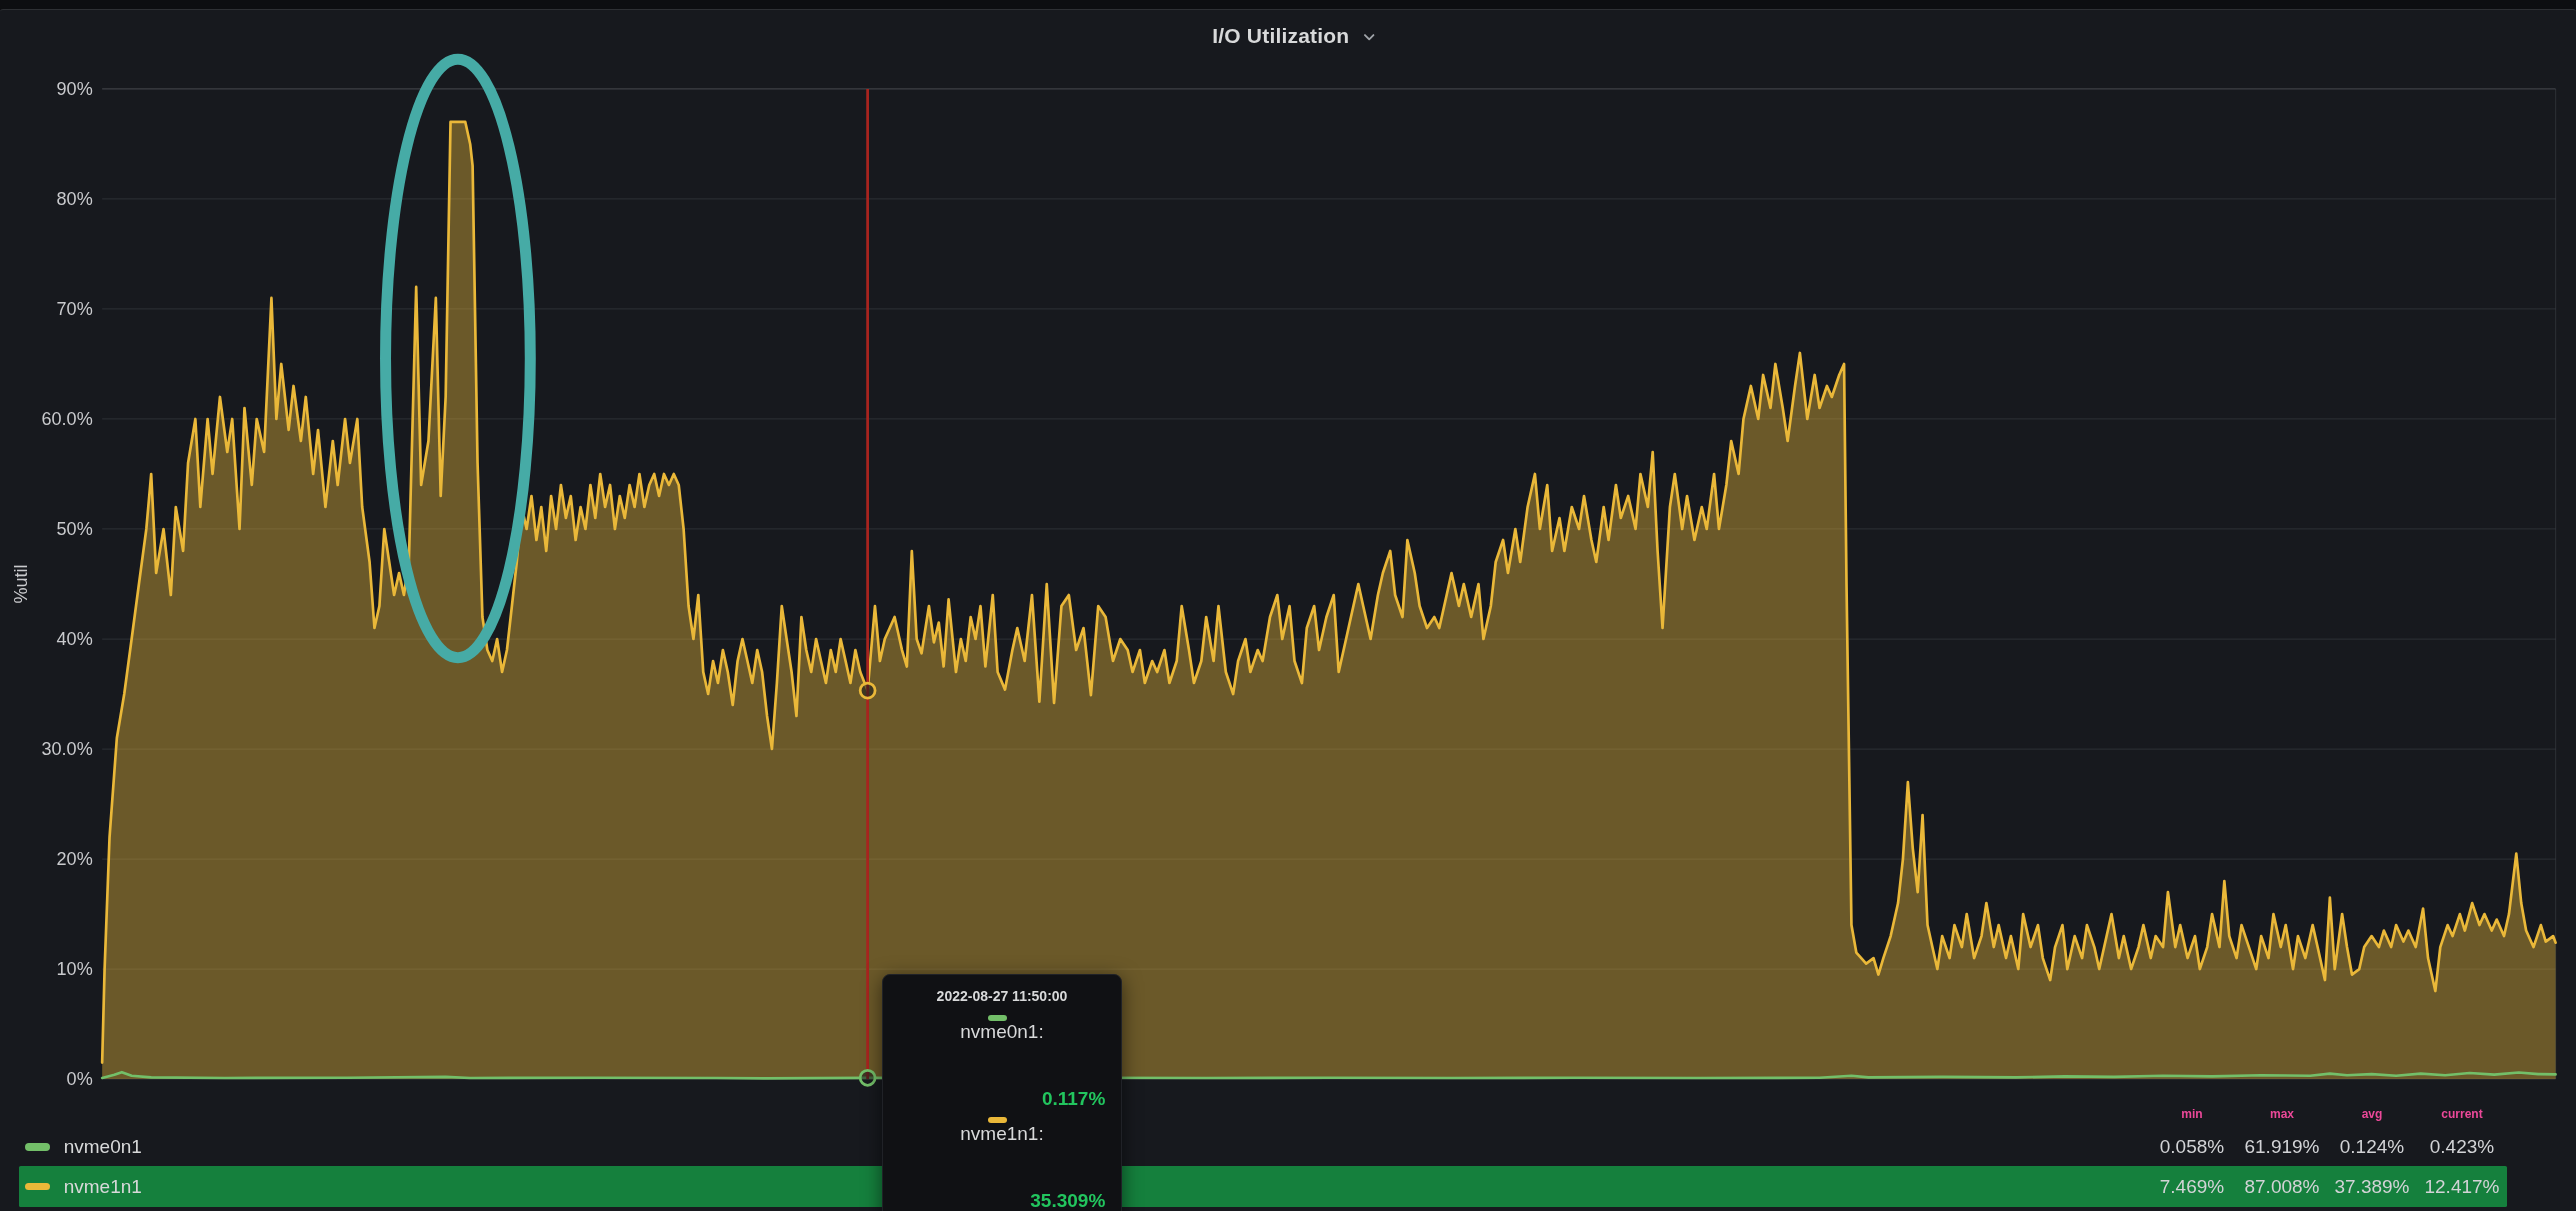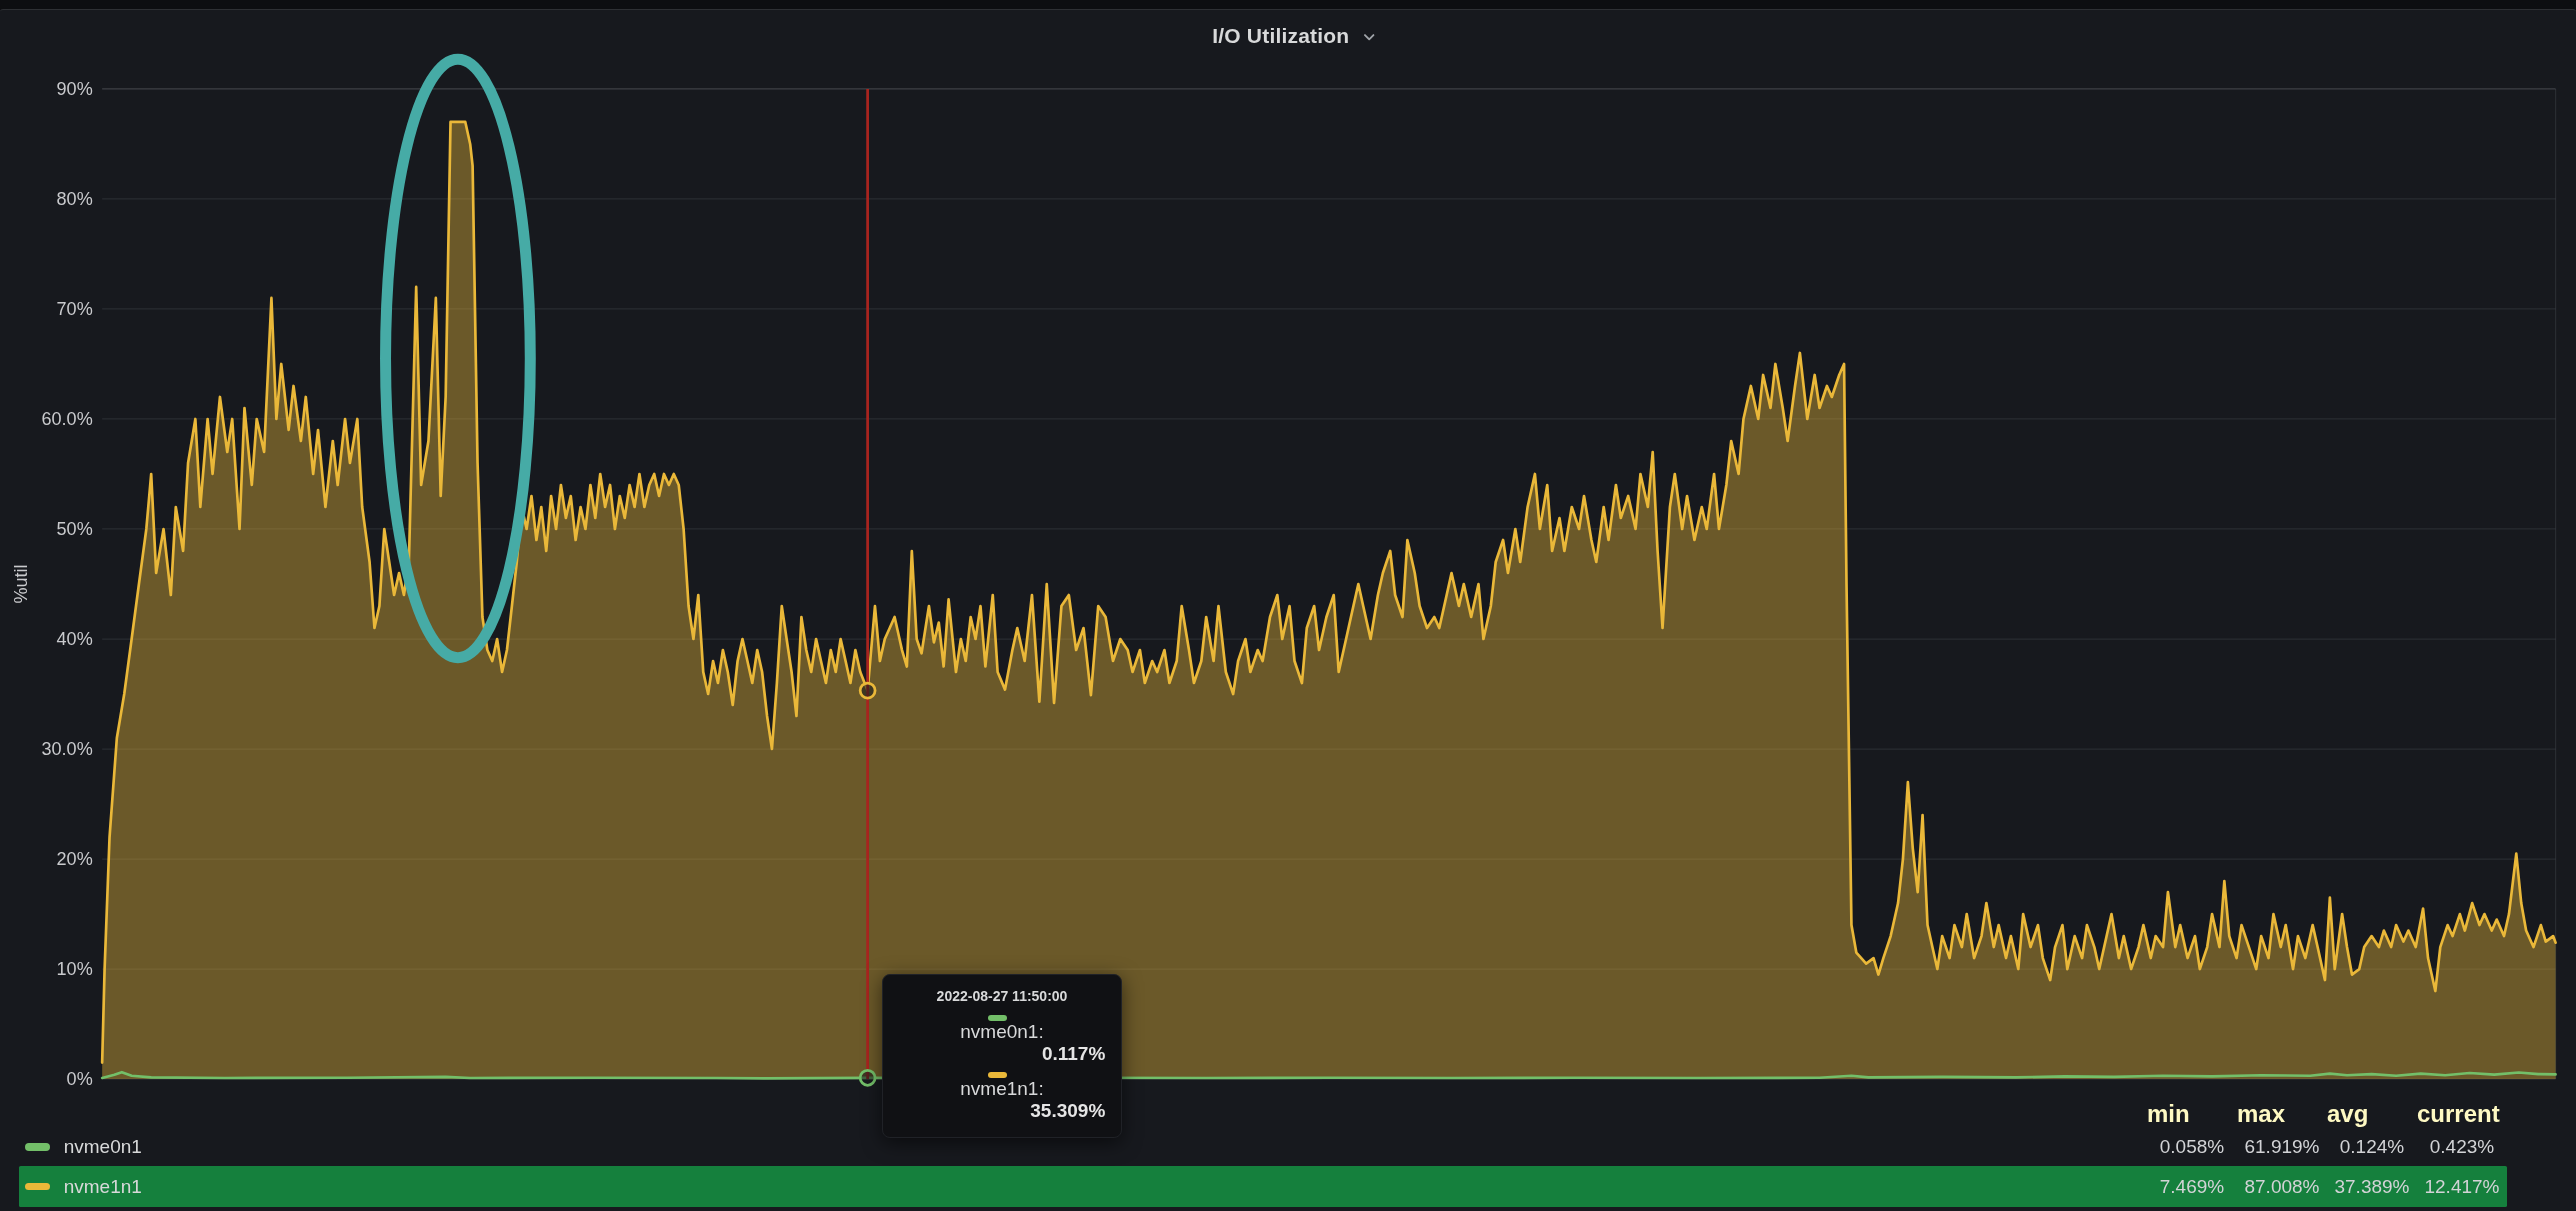--- a/index.html
+++ b/index.html
@@ -20,27 +20,27 @@
 
   .ylab, .tick { fill:#c9cacd; font-family:"Liberation Sans",sans-serif; }
 
   
   .tooltip { position:absolute; left:882px; top:974px; width:240px; z-index:6;
              background:#101114; border:0.8px solid #202227; border-radius:7.9px;
              padding:13.4px 15.7px 15px 15.7px; box-shadow:0 4.7px 19px rgba(0,0,0,.55); }
   .tt-head { text-align:center; color:#d8d9da; font-size:14px; font-weight:700; margin-bottom:10.2px; }
   .tt-row { display:flex; align-items:center; margin-top:7px; font-size:19px; color:#d8d9da;flex-direction:column; }
   .sw { display:inline-block; width:19px; height:6.3px; border-radius:3.1px; margin-right:8.6px; flex:0 0 auto; }
-  .tt-val { margin-left:auto; font-weight:700; color:#e5e5e5; }
+  .tt-val { margin-left:auto; font-weight:700; color:#22c55e;margin-top:45px; }
 
   
   .legend { position:absolute; left:19px; right:69px; top:1100px; z-index:4; }
   .lg-grid { display:grid; grid-template-columns:1fr 90px 90px 90px 90px; align-items:center; }
   .lg-head { height:28px; }
-  .lg-head span { font-size:24px; font-weight:700; color:#fef9c3; text-align:left; cursor:pointer; }
+  .lg-head span { font-size:12px; font-weight:700; color:#ec4899; text-align:center; cursor:pointer; }
   .lg-row { height:38px; font-size:19px; color:#d2d3d6; }
   .lg-row.hl { background:#15803d; border-radius:1.6px; height:41px; }
   .lg-row .cell { text-align:center; }
   .lg-name { display:flex; align-items:center; padding-left:6.3px; color:#d8d9da; cursor:pointer; }
   .lg-name .sw { width:25px; height:7.9px; border-radius:3.9px; margin-right:13.4px; }
 </style>
 </head>
 <body>
 
 <div class="screen">

